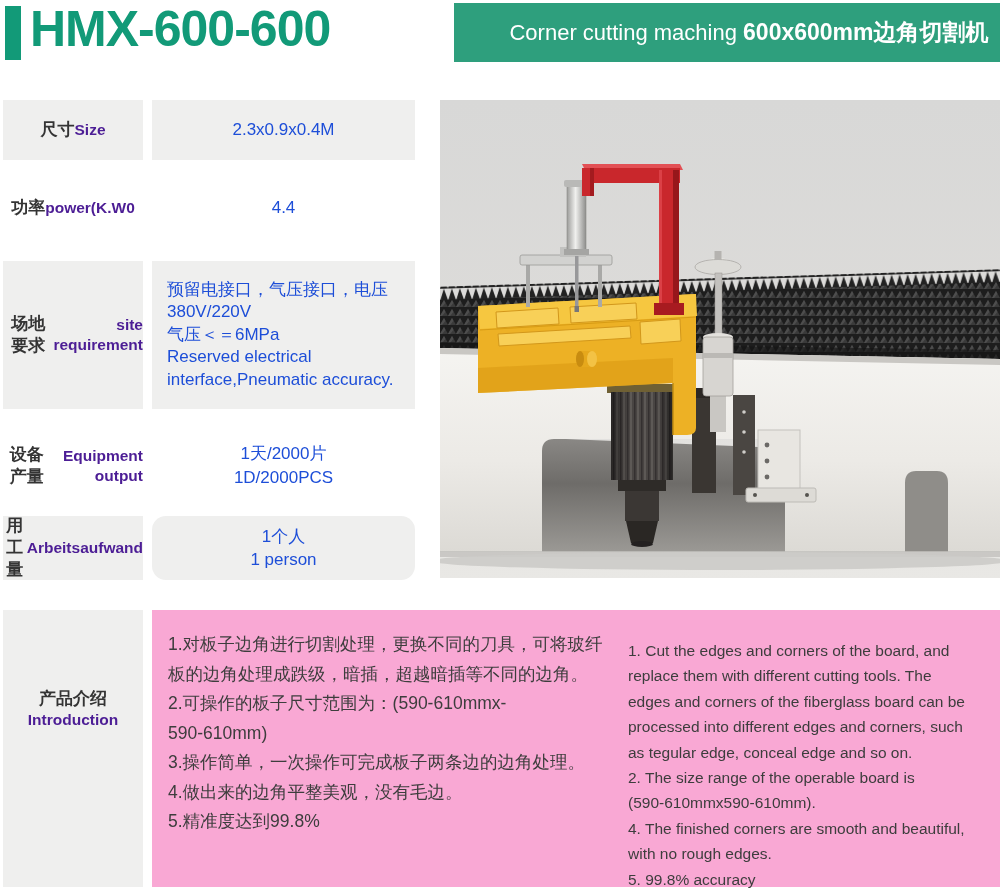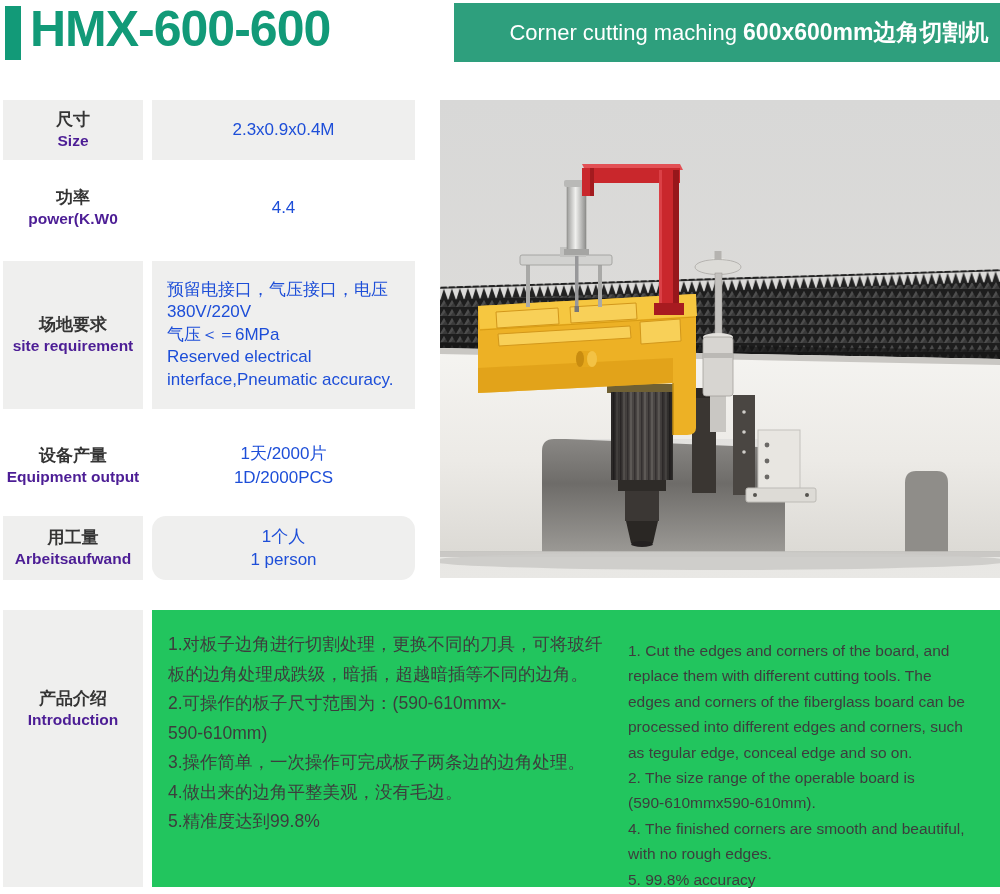--- a/index.html
+++ b/index.html
@@ -16,35 +16,35 @@
   }
   .banner{
     position:absolute;left:410px;top:3px;width:590px;height:59px;background:#2e9f7d;
     display:flex;align-items:center;justify-content:center;color:#ffffff;white-space:pre;margin-left:44px;
   }
   .banner .reg{font-size:22px;font-weight:400;}
   .banner .bold{font-size:23px;font-weight:700;}
   
   .cell{position:absolute;display:flex;align-items:center;justify-content:center;box-sizing:border-box;}
   .shaded{background:#efefee;}
-  .label{flex-direction:column;}
+  .label{flex-direction:row;}
   .lab-cn{font-size:17px;font-weight:700;color:#343434;line-height:22px;text-align:center;}
   .lab-en{font-size:15.5px;font-weight:700;color:#4c1d95;line-height:20px;text-align:right;}
   .val-line{font-size:17px;color:#1d4ed8;line-height:23.5px;text-align:inherit;}
   .align-c .val-inner{text-align:center;}
   .align-l .val-inner{width:100%;padding-left:15px;text-align:left;}
   .align-l .val-line{line-height:22.4px;}
   .align-b .val-inner{display:inline-block;text-align:center;}
   .align-b .val-line{line-height:24.5px;}
   
   .intro-label{
     position:absolute;left:3px;top:610px;width:140px;height:277px;background:#efefee;
     display:flex;flex-direction:column;align-items:center;padding-top:78px;box-sizing:border-box;
   }
-  .intro-box{position:absolute;left:152px;top:610px;width:848px;height:277px;background:#22c55e;}
+  .intro-box{position:absolute;left:152px;top:610px;width:848px;height:277px;background:#f9a8d4;}
   .intro-cn{position:absolute;left:16px;top:20px;width:470px;}
   .cn-line{font-size:17.5px;line-height:29.5px;color:#3d3d3d;}
   .intro-en{position:absolute;left:476px;top:28px;width:364px;}
   .en-line{font-size:15.5px;line-height:25.4px;color:#3d3d3d;}
   
   .photo{position:absolute;left:440px;top:100px;width:560px;height:478px;}
   .photo svg{display:block;}
 </style>
 </head>
 <body>

